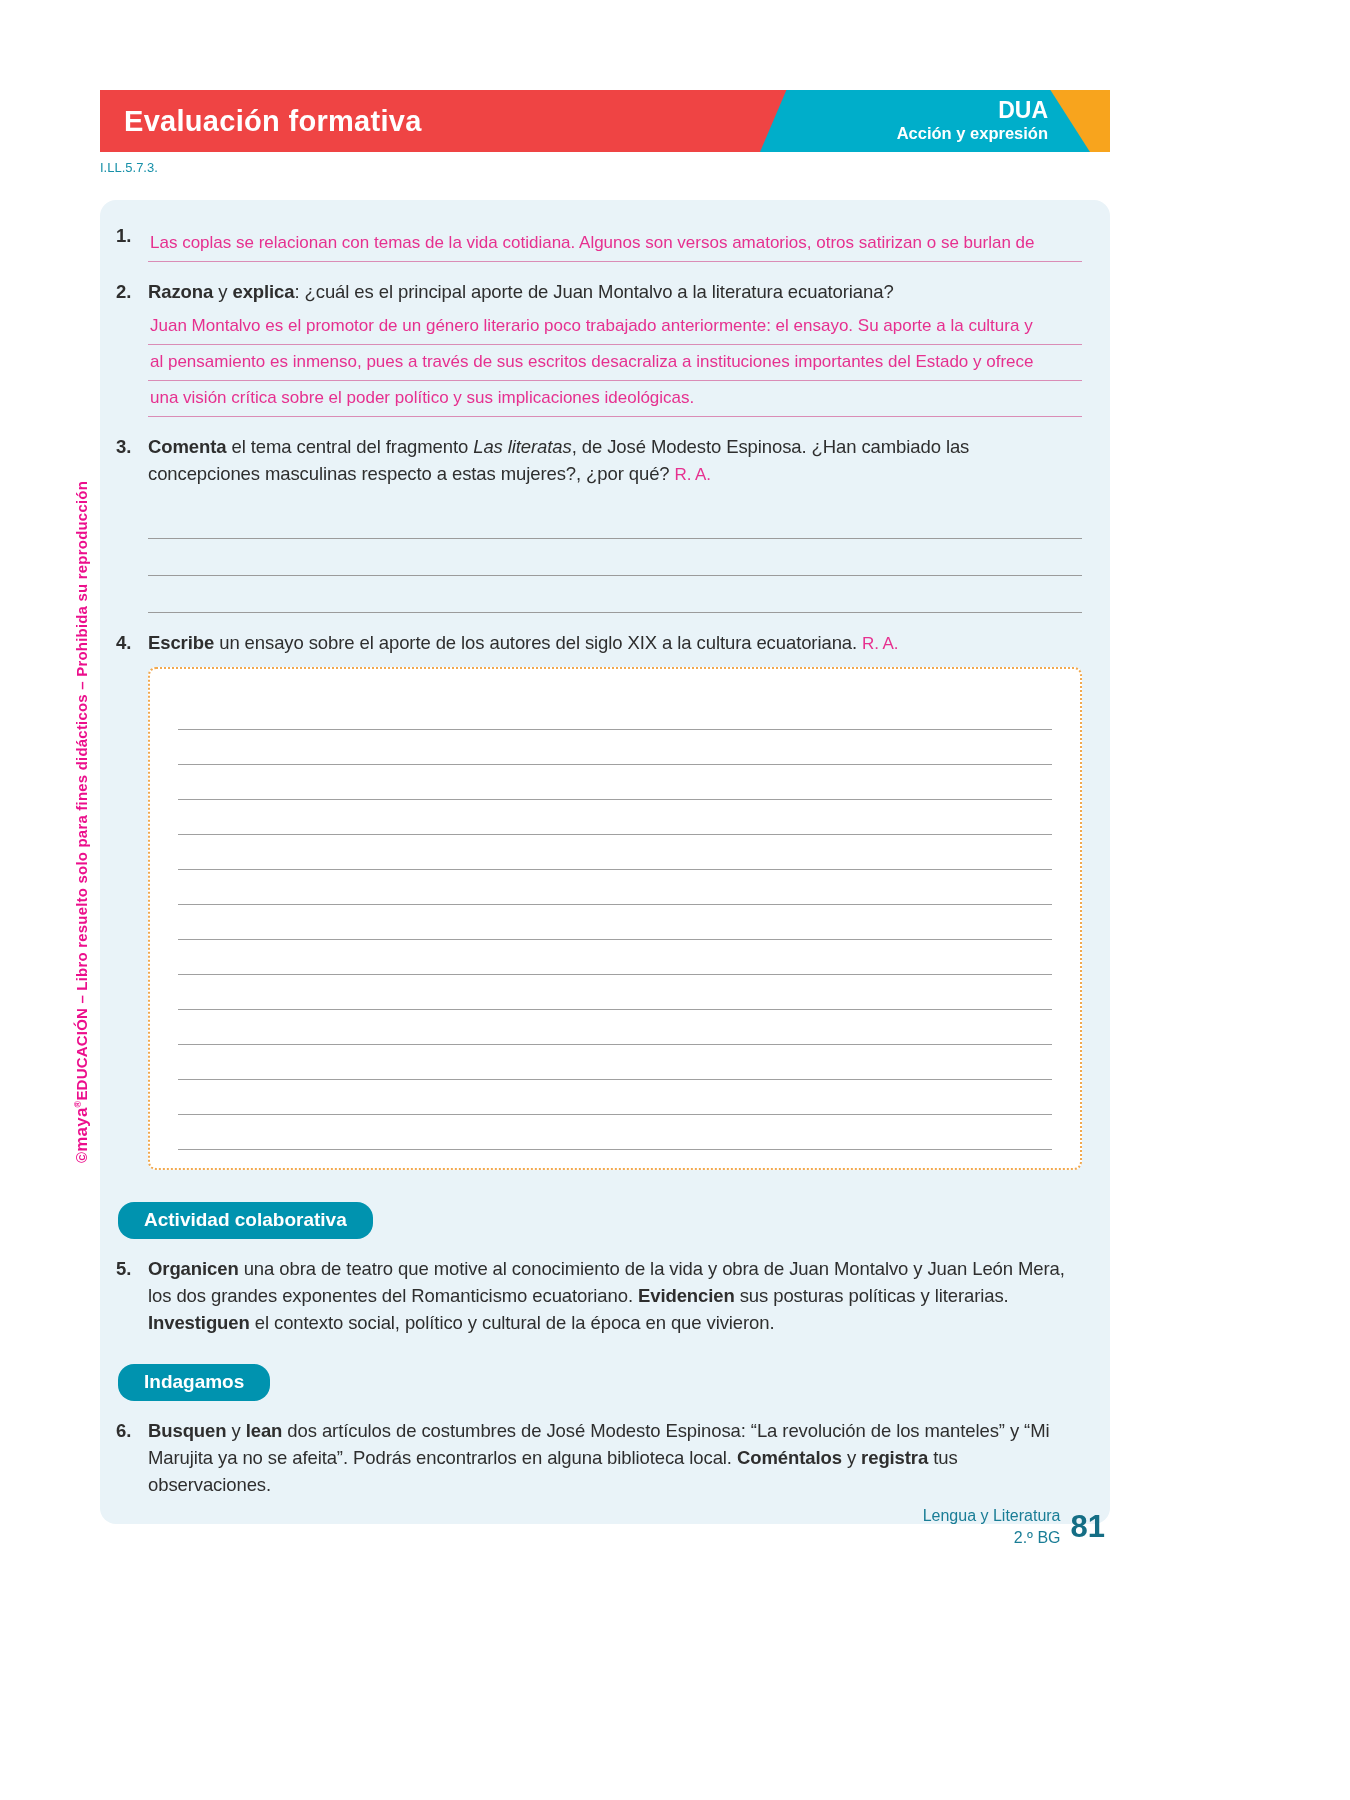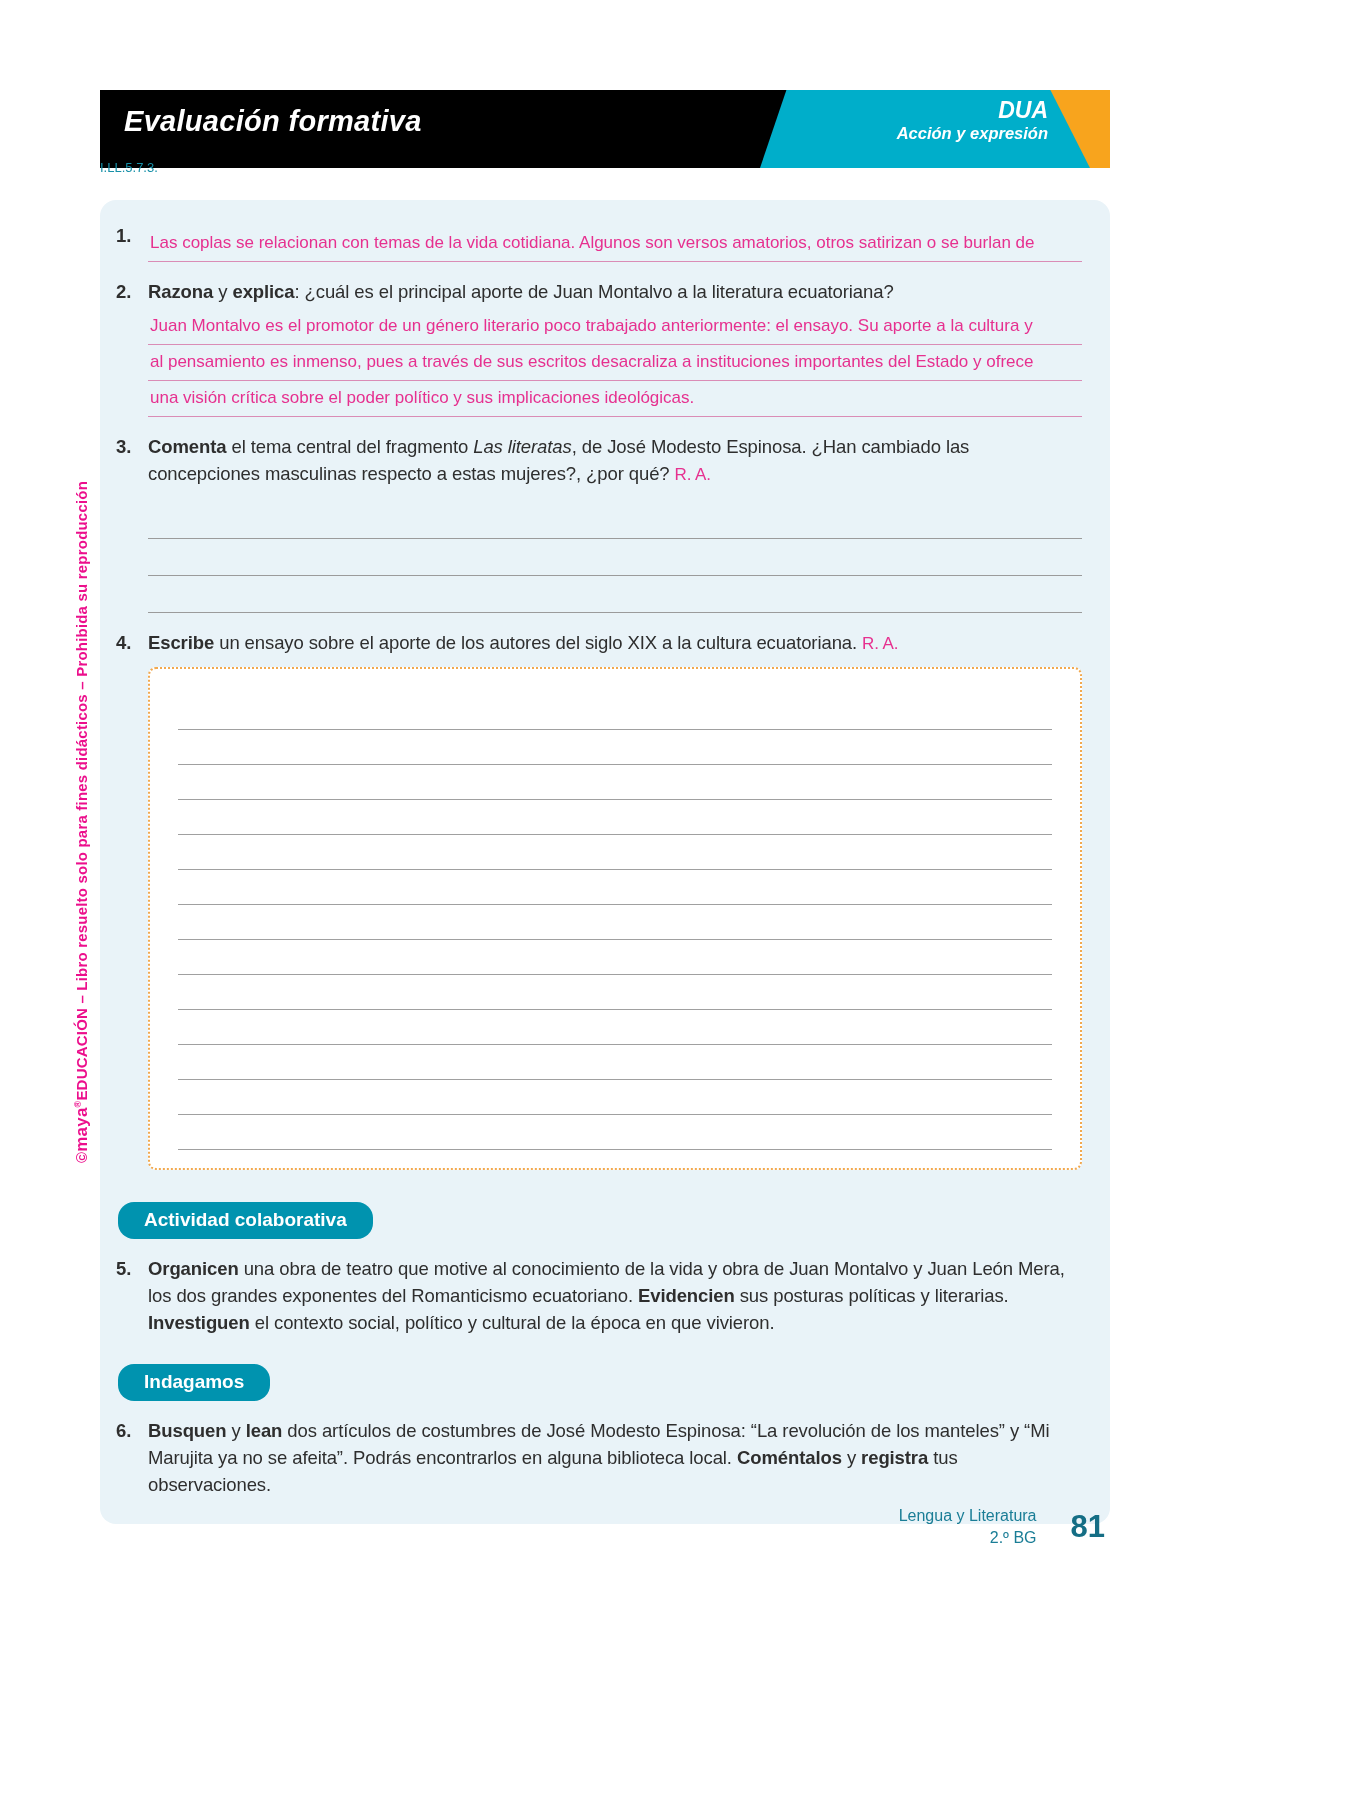--- a/index.html
+++ b/index.html
@@ -2,21 +2,21 @@
 <html><head>
 <meta charset="utf-8">
 <style>
   html,body { margin:0; padding:0; background:#ffffff; }
   .page {
     position:relative; width:1350px; height:1800px; background:#ffffff;
     font-family:"Liberation Sans", sans-serif; overflow:hidden;
   }
 
   
-  .banner { position:absolute; left:100px; top:90px; width:1010px; height:78px; background:#000000;font-style:italic; }
+  .banner { position:absolute; left:100px; top:90px; width:1010px; height:62px; background:#ef4444; }
   .banner-orange { position:absolute; right:0; top:0; width:95px; height:100%; background:#f8a41d; }
   .banner-cyan {
     position:absolute; left:660px; top:0; width:330px; height:100%; background:#00aeca;
     clip-path: polygon(8% 0, 88% 0, 100% 100%, 0 100%);
   }
   .banner-title {
     position:absolute; left:24px; top:0; height:62px; line-height:62px;
     color:#ffffff; font-size:29px; font-weight:700; letter-spacing:0.3px;
   }
   .dua-block { position:absolute; right:62px; top:7px; text-align:right; color:#ffffff; }
@@ -65,21 +65,21 @@
   .essay-line { height:34px; border-bottom:1px solid #a0a0a0; }
 
   .badge-row { margin:32px 0 14px 2px; }
   .badge-row.second { margin-top:28px; }
   .badge {
     display:inline-block; background:#0093af; color:#ffffff; font-weight:bold;
     font-size:19px; padding:7px 26px 8px; border-radius:16px;
   }
 
   
-  .footer { position:absolute; top:1505px; right:245px; display:flex; align-items:center; gap:34px; }
+  .footer { position:absolute; top:1505px; right:245px; display:flex; align-items:center; gap:10px; }
   .footer-text { text-align:right; color:#1a7d96; font-size:16px; line-height:1.35; }
   .footer-page { color:#156e85; font-size:31px; font-weight:bold; }
 </style>
 </head>
 <body>
 
 <div class="page">
 
   <div class="banner">
     <div class="banner-orange"></div>

